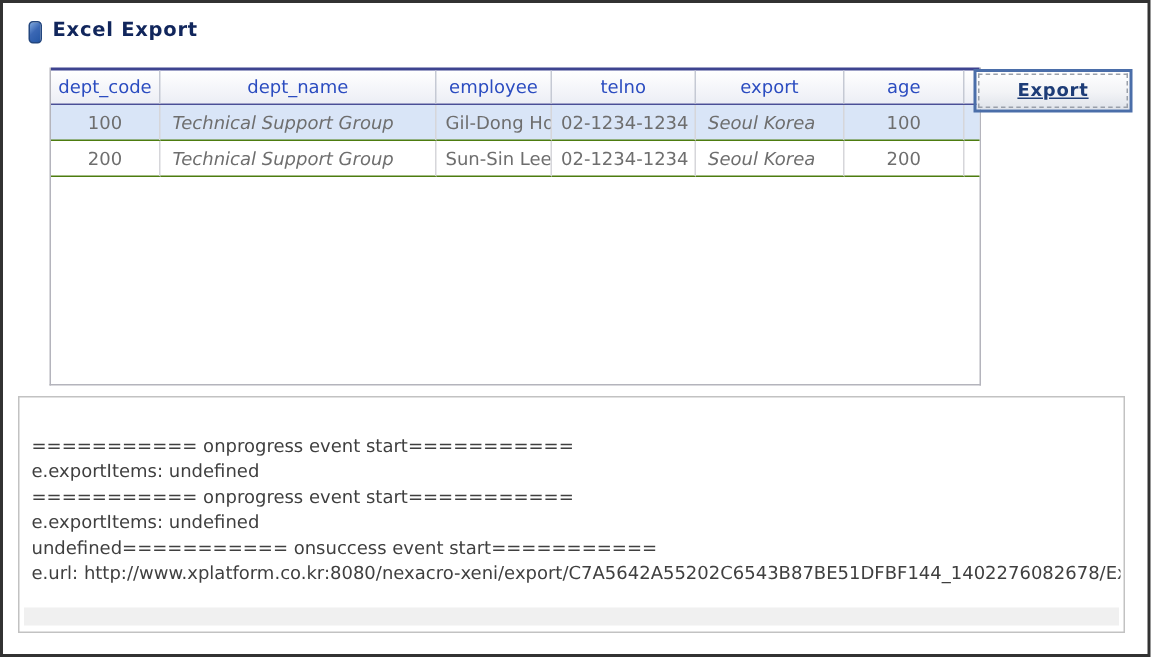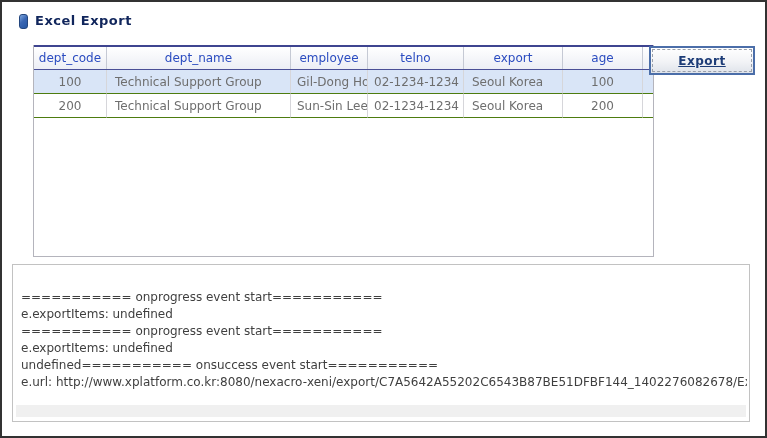--- a/index.html
+++ b/index.html
@@ -49,21 +49,21 @@
   .grid-row { display:flex; height:24px; background:#fff; }
   .grid-row.selected { background:#d9e5f7; }
   .dcell {
     display:flex; align-items:center;
     font-size:12px; color:#6e6e6e;
     border-right:1px solid #d6d6da;
     border-bottom:1px solid #4d7c0f;
     white-space:nowrap; overflow:hidden;
   }
   .center { justify-content:center; }
-  .padL8 { padding-left:8px; }
+  .padL8 { padding-left:8px;font-style:italic; }
   .padL6 { padding-left:6px; }
   .c0{width:73px;} .c1{width:184px;} .c2{width:77px;}
   .c3{width:96px;} .c4{width:99px;} .c5{width:80px;}
   .c6{flex:1; border-right:none;}
   .hcell.c6{ border-right:none; }
 
   
   .export-btn {
     position:absolute; left:647px; top:44px;
     width:106px; height:29px;

